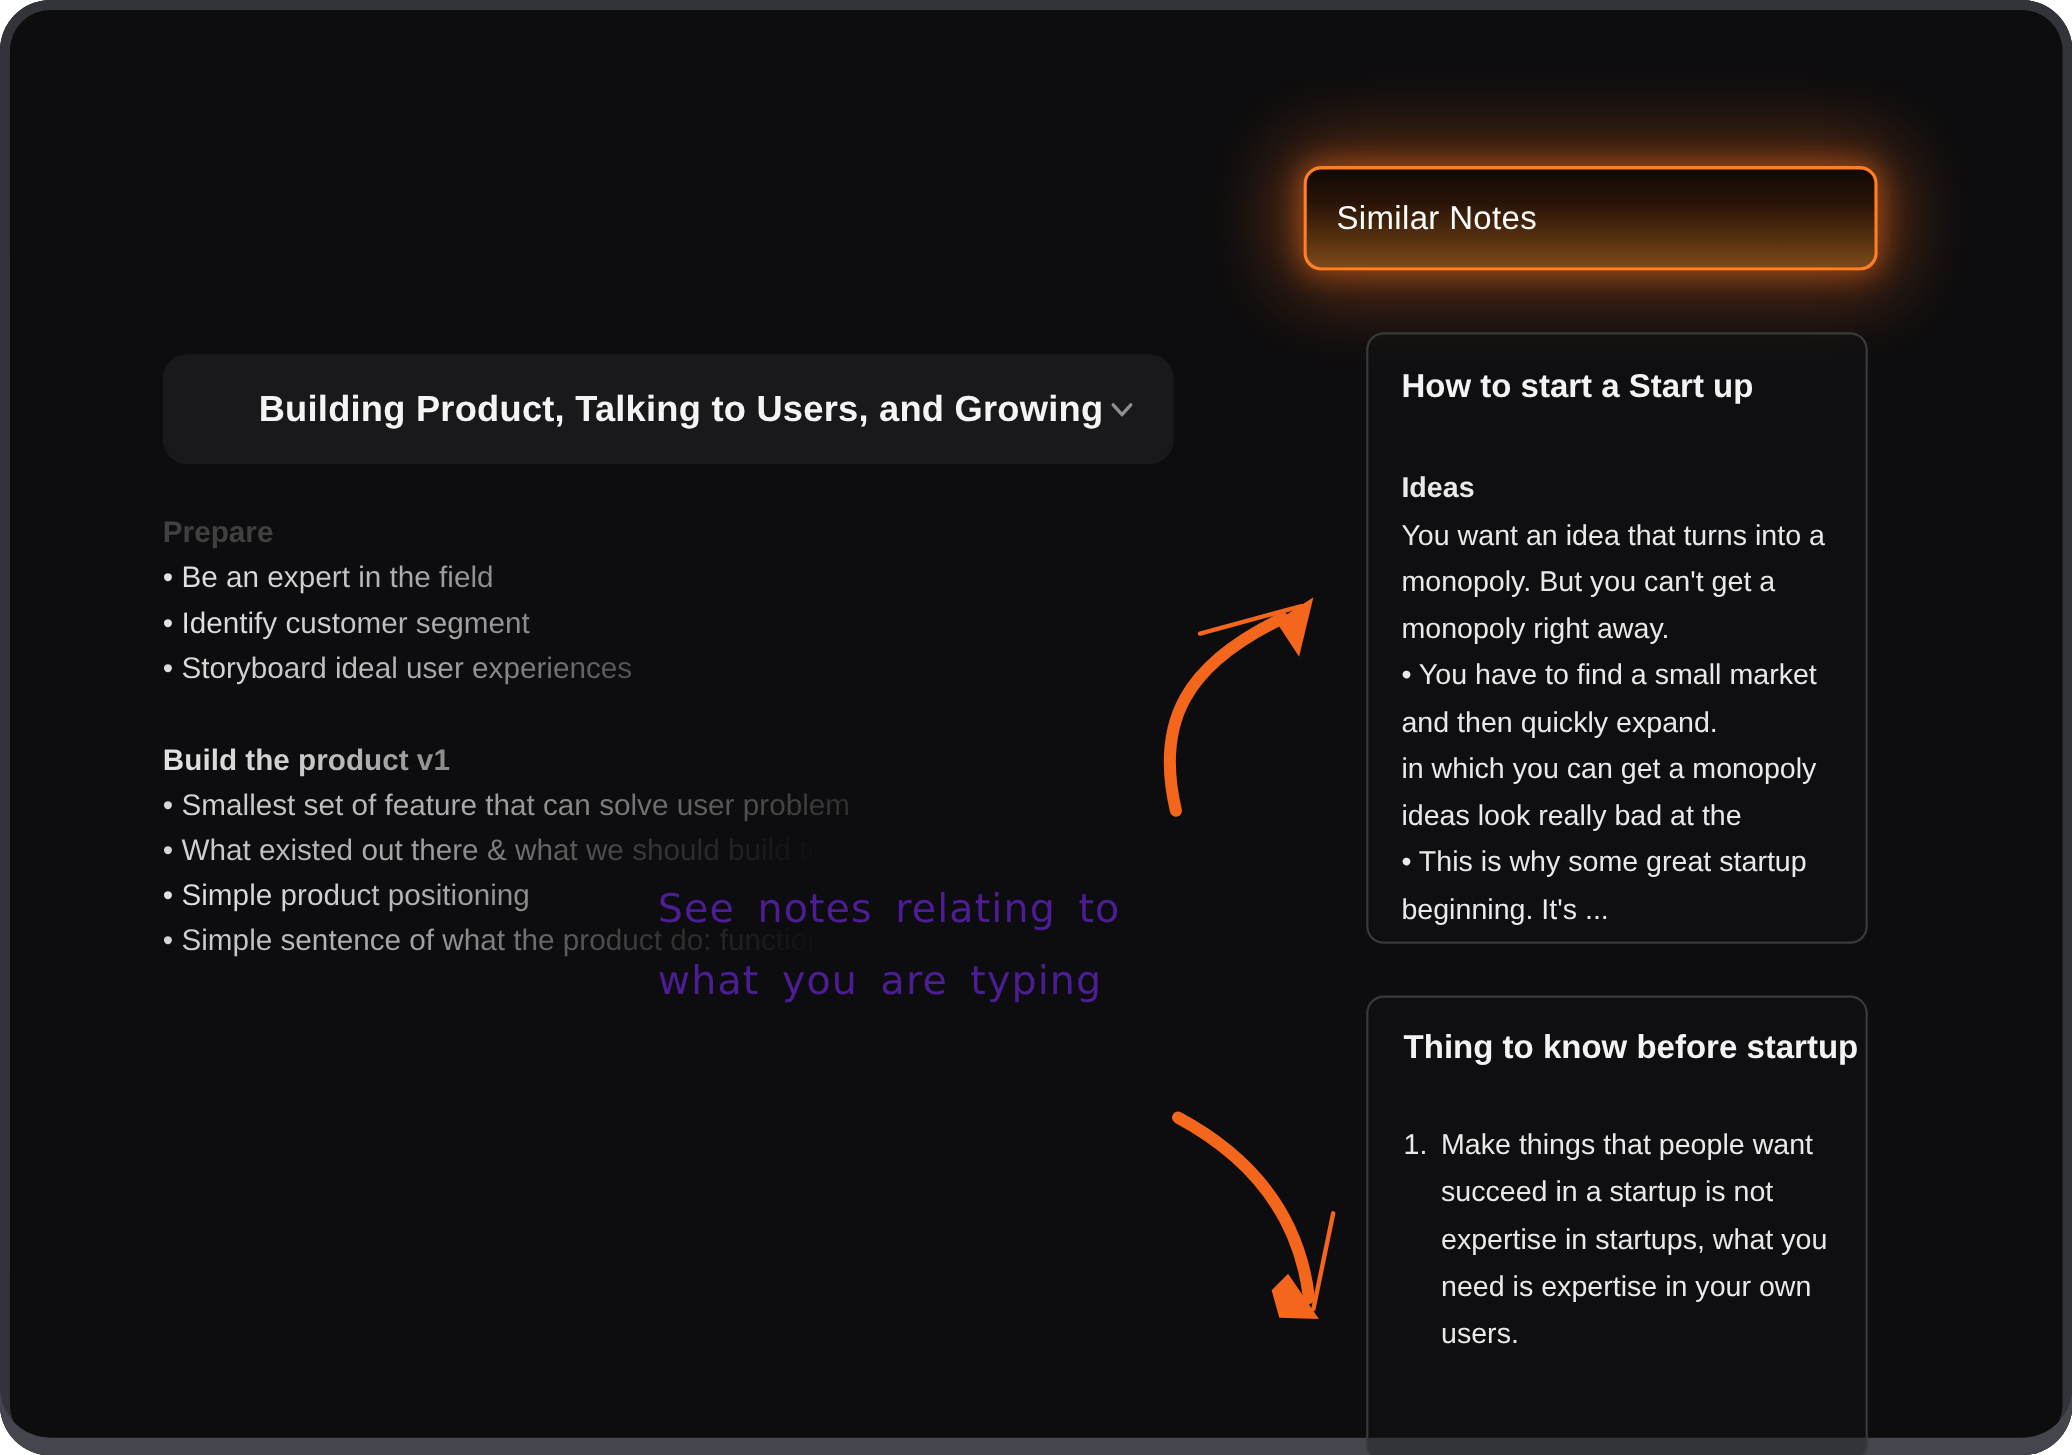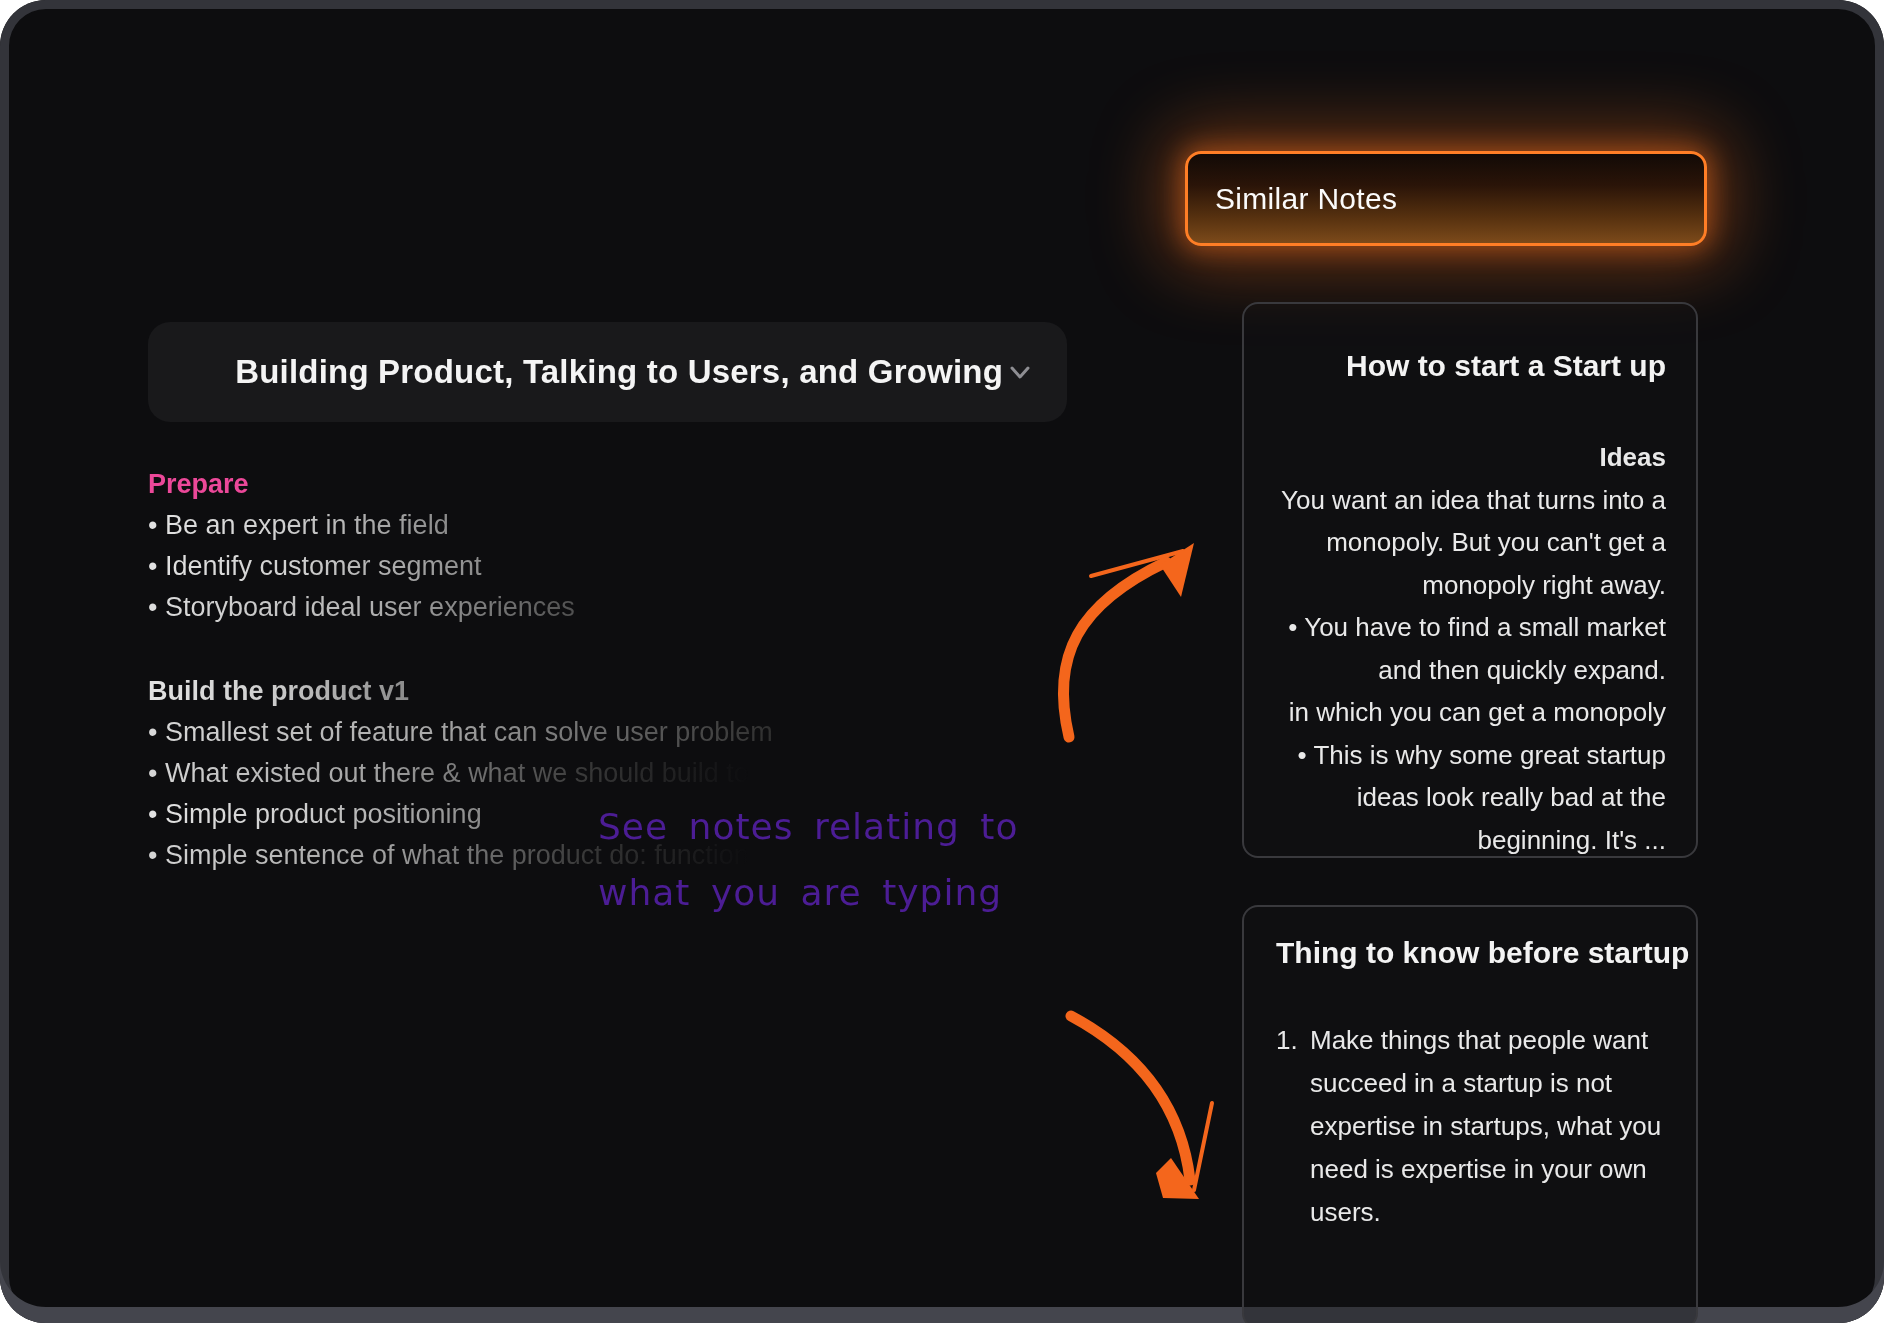--- a/index.html
+++ b/index.html
@@ -25,21 +25,21 @@
     letter-spacing:.2px; white-space:nowrap;text-align:right;
   }
   .chev { width:34px; height:34px; flex:0 0 auto; }
 
   
   .sec { position:absolute; left:148px; width:900px; font-size:27px; }
   .sec .line { line-height:41px; width:fit-content; white-space:nowrap; }
   .sec-a { top:464px; }
   .sec-b { top:671px; }
   .hd { font-weight:bold; }
-  .f0 { color:#ec4899; }
+  .f0 { color:#404040; }
   .f1,.f2,.f3,.f4 {
     -webkit-background-clip:text; background-clip:text; color:transparent;
   }
   .f1 { background-image:linear-gradient(90deg,#e3e3e3 0%,#cfcfcf 45%,#8a8a8a 100%); }
   .f2 { background-image:linear-gradient(90deg,#dedede 0%,#b5b5b5 50%,#4f4f4f 100%); }
   .f3 { background-image:linear-gradient(90deg,#d9d9d9 0%,#a8a8a8 45%,#2e2e2e 100%); }
   .f4 { background-image:linear-gradient(90deg,#d6d6d6 0%,#9e9e9e 40%,#3a3a3a 72%,rgba(25,25,25,0) 100%); }
 
   
   .annotation {
@@ -58,21 +58,21 @@
     display:flex; align-items:center; padding-left:27px; cursor:pointer;
   }
   .similar-label { font-size:30px; color:#fbfbfb; letter-spacing:.3px; }
 
   
   .card {
     position:absolute; left:1242px; width:456px; box-sizing:border-box;
     border:2px solid #39393d; border-radius:16px; background:rgba(20,20,22,.35);
     color:#ececec; cursor:pointer;
   }
-  .card-1 { top:302px; height:556px; padding:44px 30px 0 30px;text-align:right; }
+  .card-1 { top:302px; height:556px; padding:30px 30px 0 30px; }
   .card-2 { top:905px; height:424px; padding:28px 32px 0 32px; }
   .card-title { font-size:30px; font-weight:bold; color:#f3f3f3; line-height:36px; white-space:nowrap; }
   .card-1 .card-body { margin-top:52px; font-size:26px; line-height:42.5px; }
   .card-sub { font-weight:bold; color:#f0f0f0; }
   .card-line { white-space:nowrap; color:#e9e9e9; }
   .num-list { display:flex; margin-top:48px; font-size:26px; line-height:43px; }
   .num-marker { width:34px; flex:0 0 auto; color:#e9e9e9; }
 </style>
 </head>
 <body>
@@ -128,22 +128,22 @@
     <div class="card card-1">
       <div class="card-title">How to start a Start up</div>
       <div class="card-body">
         <div class="card-line card-sub">Ideas</div>
         <div class="card-line">You want an idea that turns into a</div>
         <div class="card-line">monopoly. But you can't get a</div>
         <div class="card-line">monopoly right away.</div>
         <div class="card-line">• You have to find a small market</div>
         <div class="card-line">and then quickly expand.</div>
         <div class="card-line">in which you can get a monopoly</div>
+        <div class="card-line">ideas look really bad at the</div>
         <div class="card-line">• This is why some great startup</div>
-        <div class="card-line">ideas look really bad at the</div>
         <div class="card-line">beginning. It's ...</div>
       </div>
     </div>
 
     <div class="card card-2">
       <div class="card-title">Thing to know before startup</div>
       <div class="num-list">
         <div class="num-marker">1.</div>
         <div>
           <div class="card-line">Make things that people want</div>

